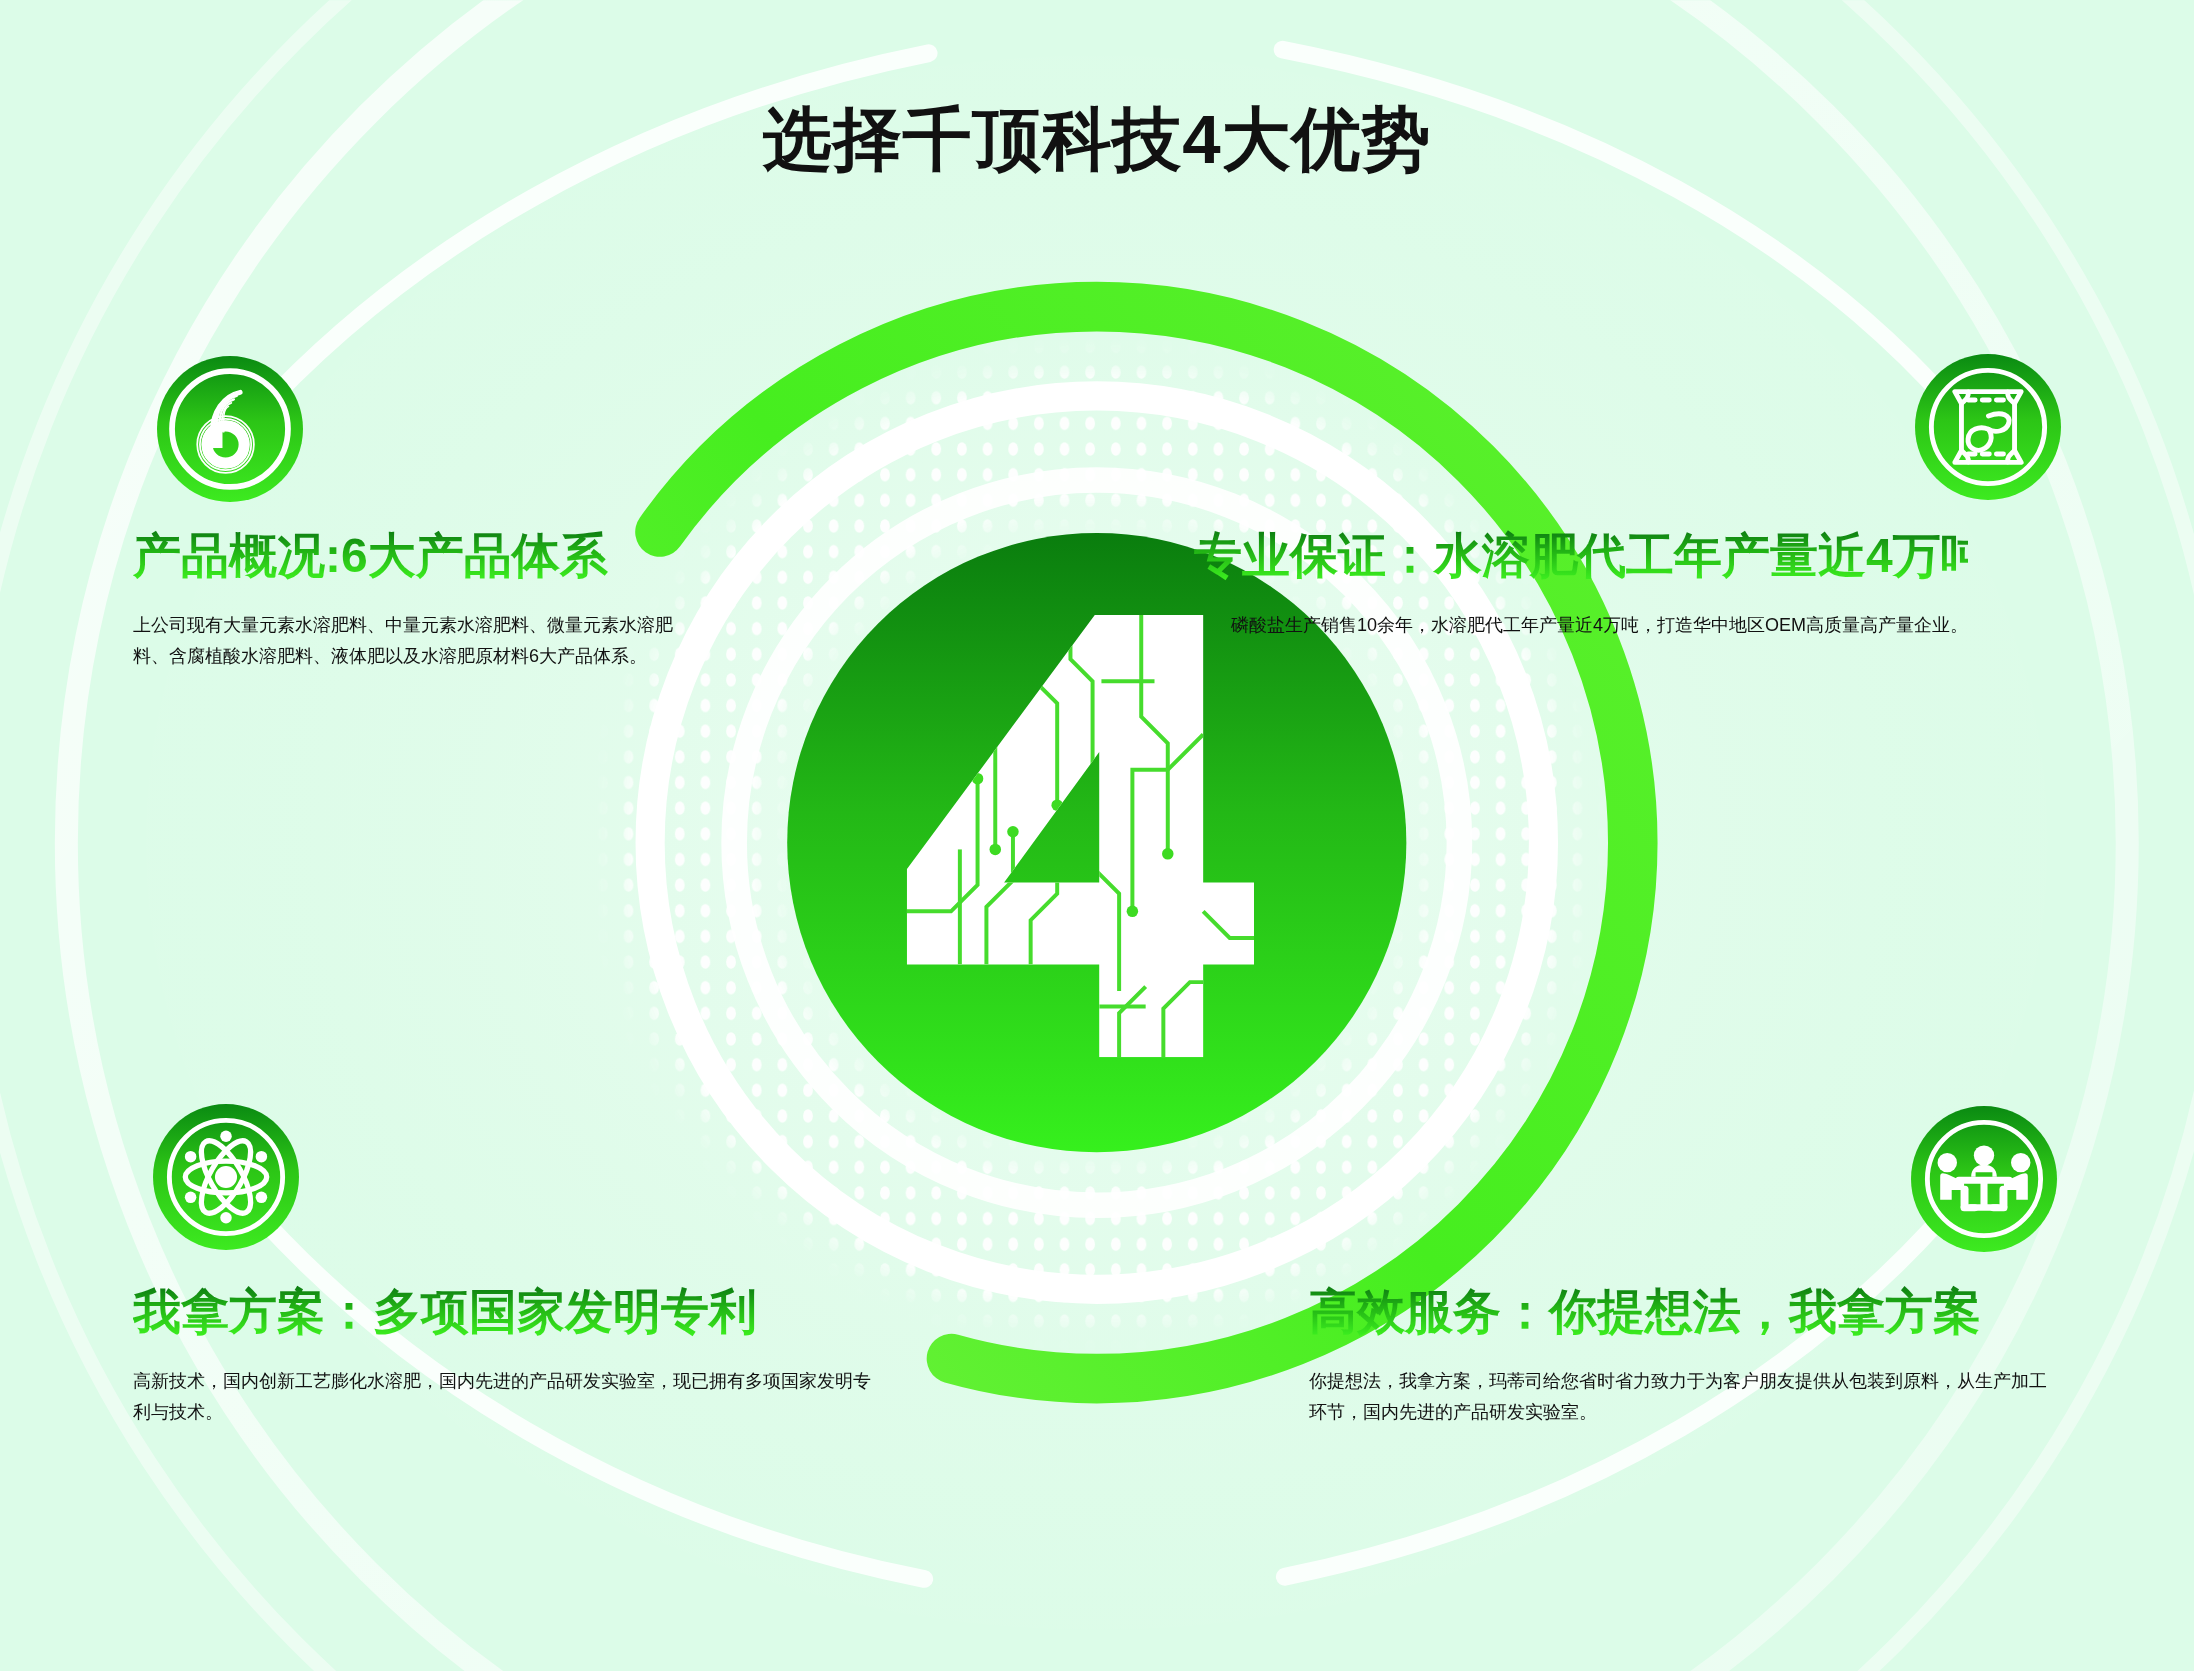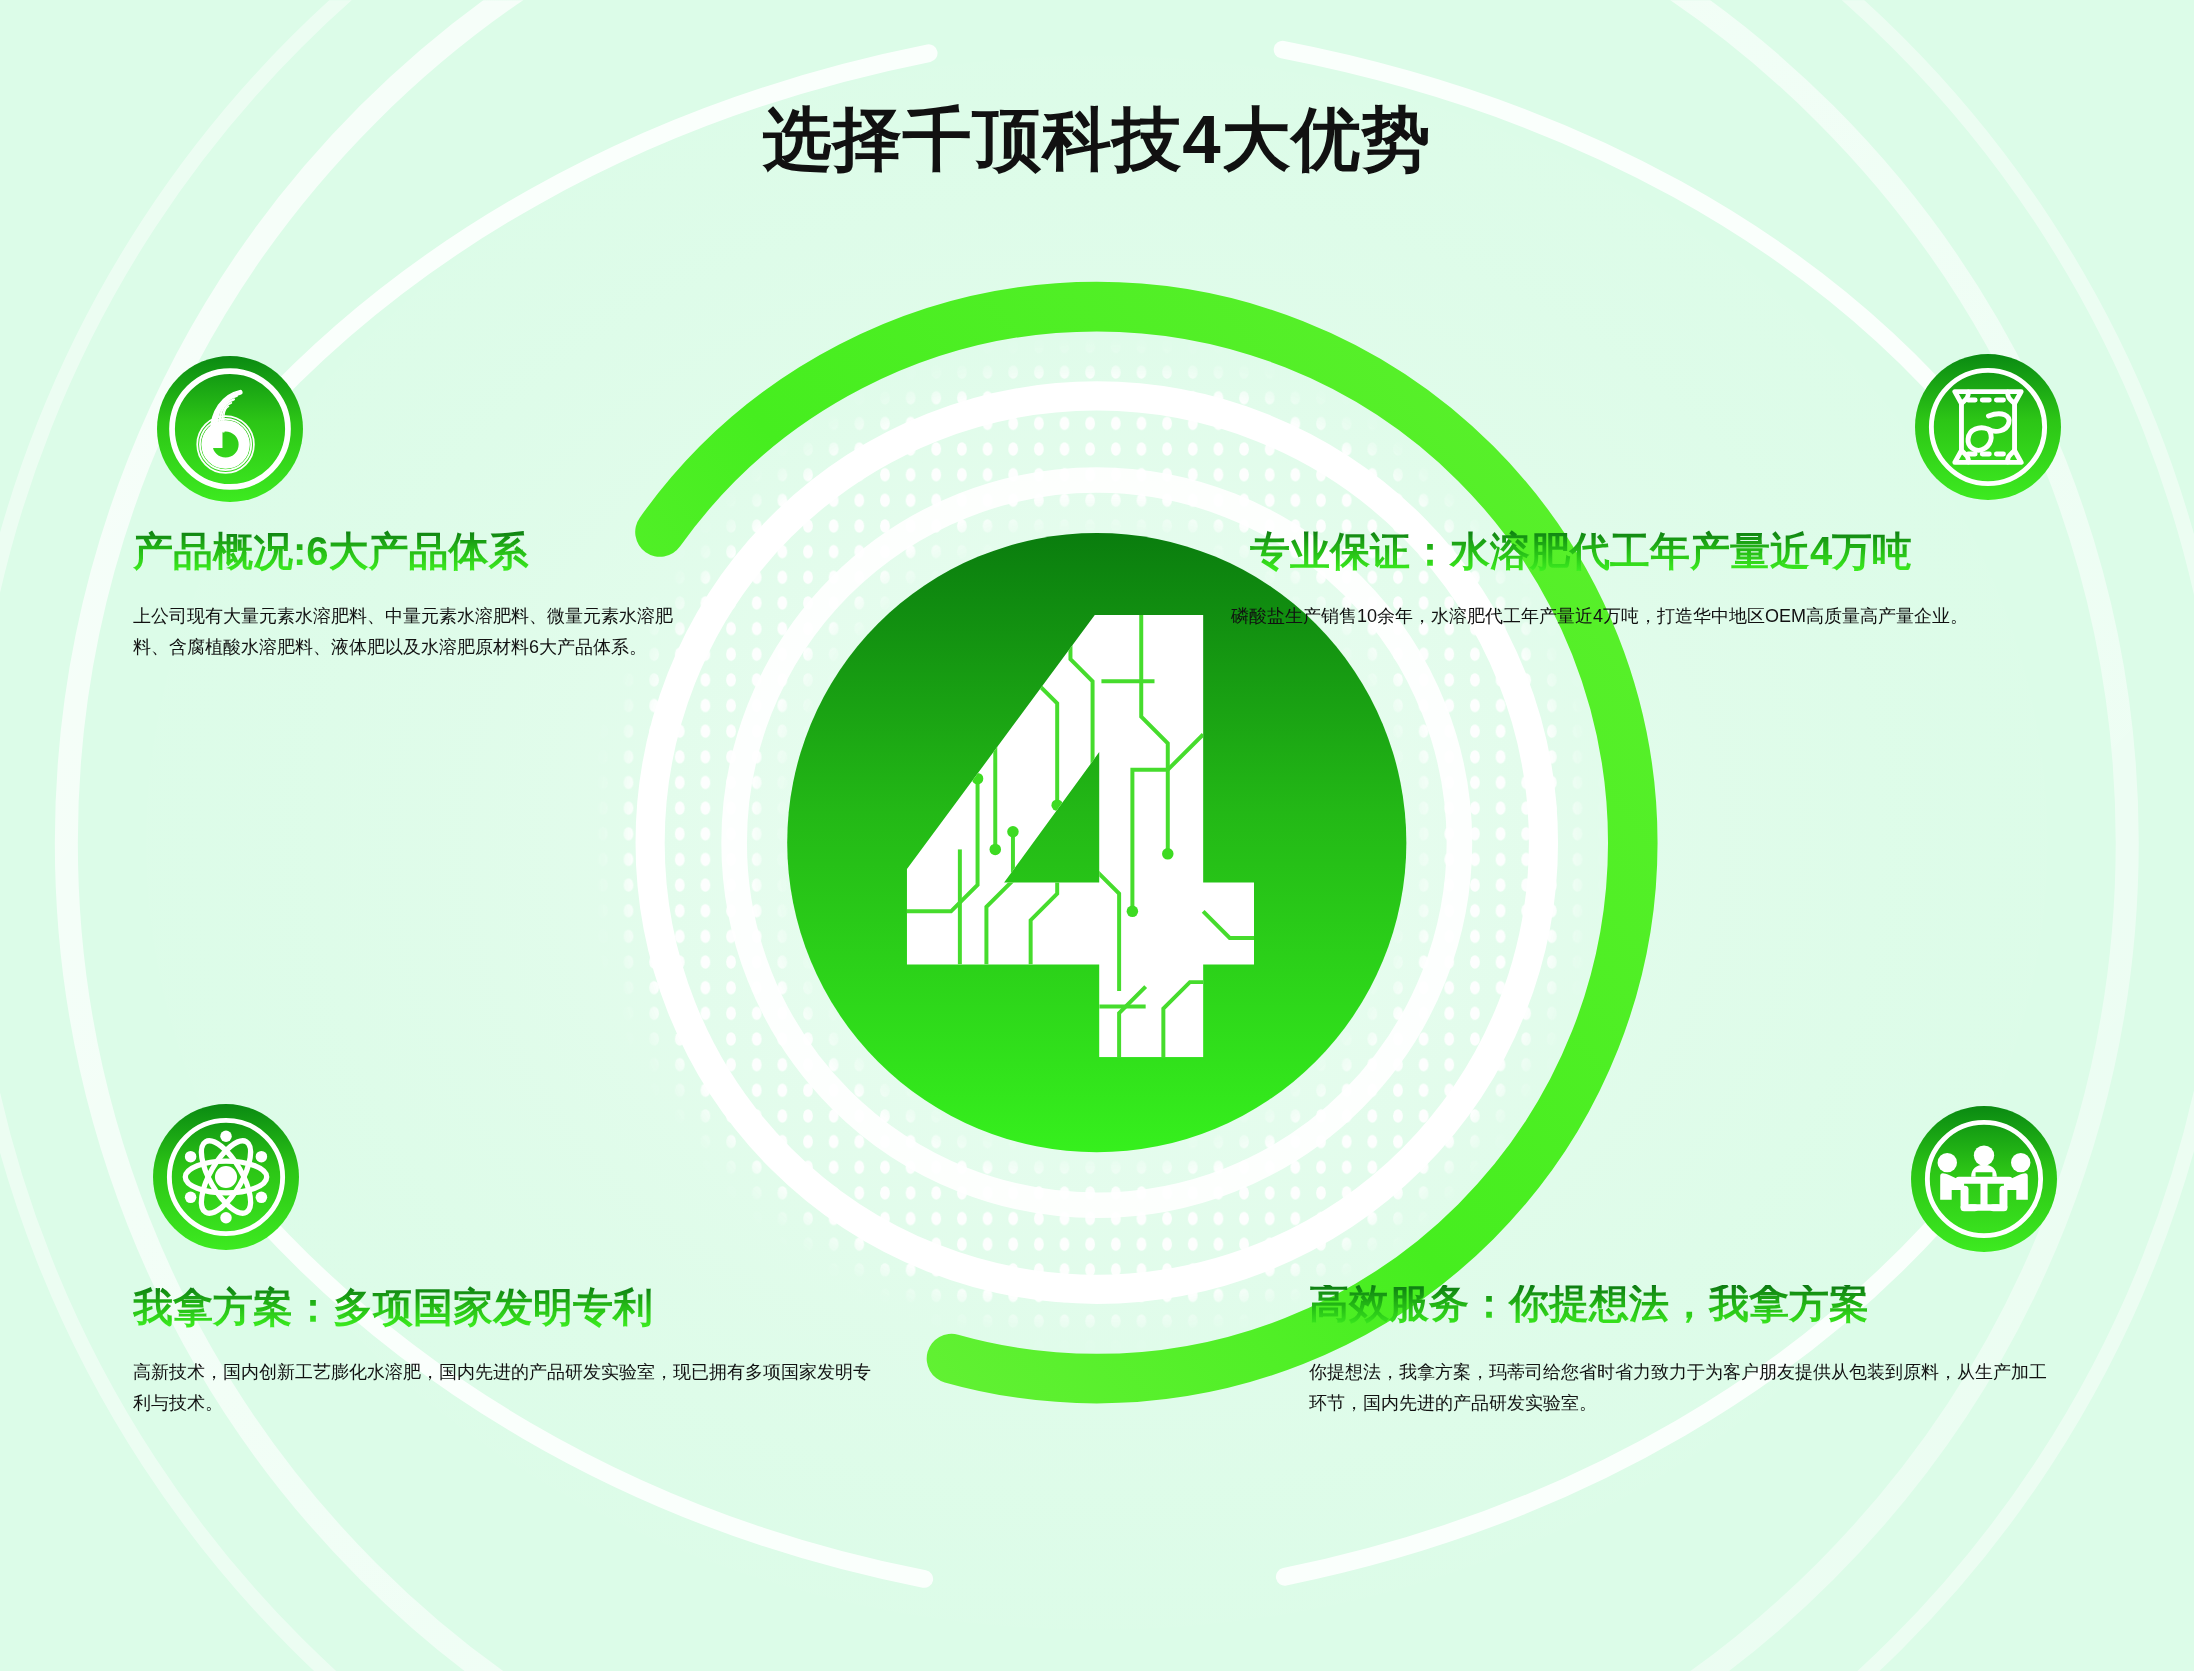--- a/index.html
+++ b/index.html
@@ -45,21 +45,21 @@
     position:absolute;
     width:146px;height:146px;
     border-radius:50%;
     background:linear-gradient(180deg,#0a8a12 0%,#2cc516 45%,#3dea20 100%);
     box-shadow:0 0 0 0 rgba(0,0,0,0);
     display:flex;align-items:center;justify-content:center;
   }
   .feat-icon svg{width:146px;height:146px;display:block;}
 
   .feat-title{
-    font-size:40px;
+    font-size:48px;
     font-weight:bold;
     line-height:1.12;
     white-space:nowrap;
     background:linear-gradient(180deg,#0c7a12 0%,#22b415 42%,#3ff520 100%);
     -webkit-background-clip:text;
     background-clip:text;
     color:transparent;
     -webkit-text-fill-color:transparent;
   }
   .feat-body{
@@ -69,21 +69,21 @@
     font-weight:400;
   }
 
   .f-tl{left:133px;top:529px;width:553px;text-align:left;}
   .f-tl .feat-title{margin:0 0 27.4px 0;}
   .f-tr{left:1194px;top:529px;width:774px;text-align:right;}
   .f-tr .feat-title{margin:0 0 27.4px 0;text-align:center;}
   .f-bl{left:133px;top:1285px;width:752px;text-align:left;}
   .f-bl .feat-title{margin:0 0 27.4px 0;}
   .f-br{left:1309px;top:1285px;width:747px;text-align:left;}
-  .f-br .feat-title{margin:0 0 27.4px 0;font-family:Liberation Mono, monospace;}
+  .f-br .feat-title{margin:0 0 27.4px 0;}
 
   .icon-tl{left:157px;top:356px;}
   .icon-tr{left:1915px;top:354px;}
   .icon-bl{left:153px;top:1104px;}
   .icon-br{left:1911px;top:1106px;}
 </style>
 </head>
 <body>
 
 <div id="stage">

